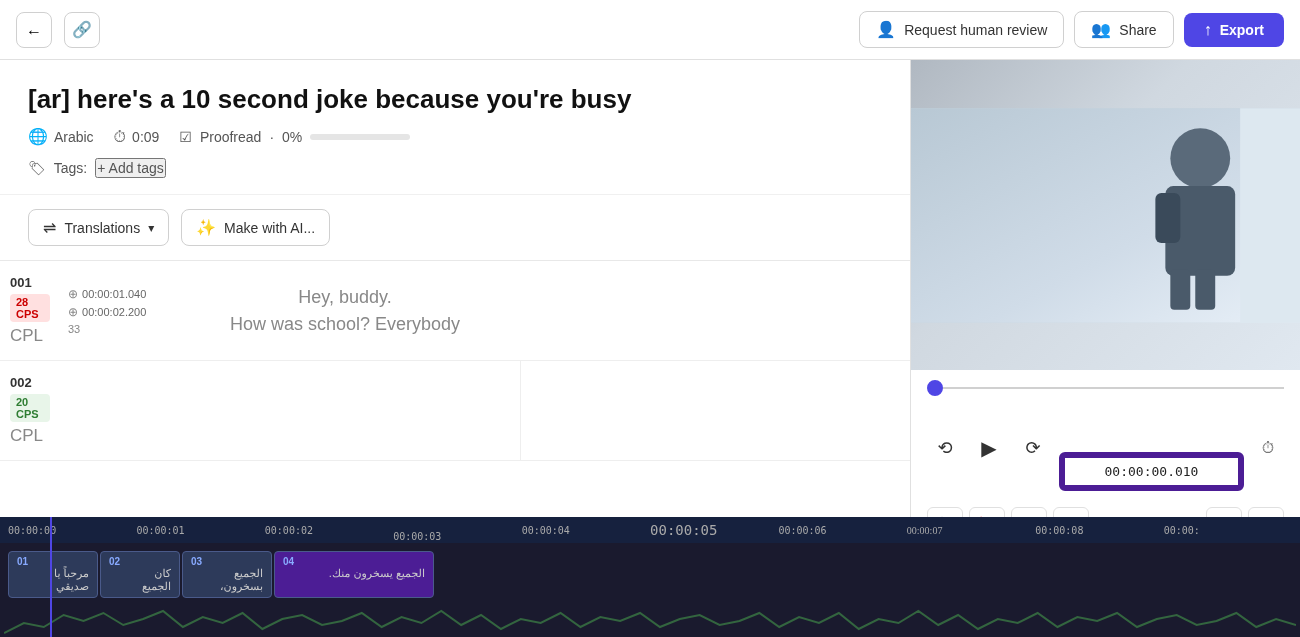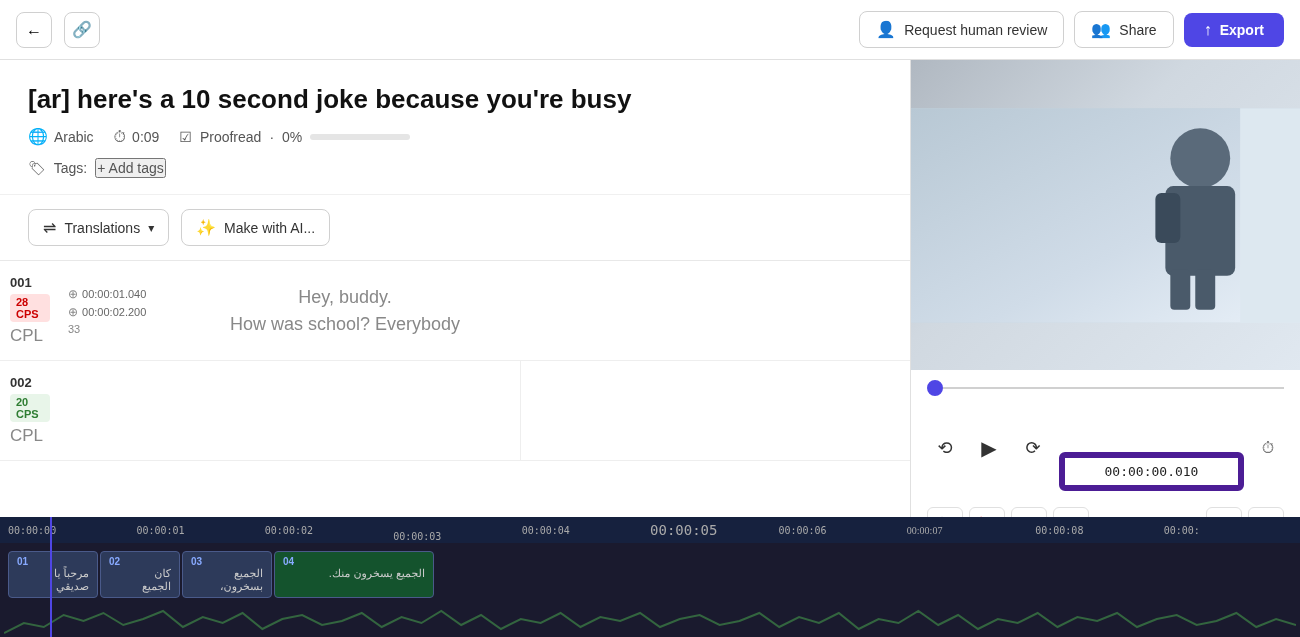--- a/index.html
+++ b/index.html
@@ -392,21 +392,21 @@
     <div style="background:#2d3a5a;border:1px solid #4a5a8a;border-radius:4px;padding:4px 8px;min-width:80px;cursor:pointer;">
       <div style="font-size:10px;color:#8af;font-weight:600;">02</div>
       <div style="font-size:11px;color:#ccc;direction:rtl;">كان<br>الجميع</div>
     </div>
 
     <div style="background:#2d3a5a;border:1px solid #4a5a8a;border-radius:4px;padding:4px 8px;min-width:90px;cursor:pointer;">
       <div style="font-size:10px;color:#8af;font-weight:600;">03</div>
       <div style="font-size:11px;color:#ccc;direction:rtl;">الجميع<br>بسخرون،</div>
     </div>
 
-    <div style="background:#14532d;border:1px solid #4a5a8a;border-radius:4px;padding:4px 8px;min-width:160px;cursor:pointer;">
+    <div style="background:#4c1d95;border:1px solid #4a5a8a;border-radius:4px;padding:4px 8px;min-width:160px;cursor:pointer;">
       <div style="font-size:10px;color:#8af;font-weight:600;">04</div>
       <div style="font-size:11px;color:#ccc;direction:rtl;">الجميع يسخرون منك.</div>
     </div>
 
   </div>
 
   <div style="position:absolute;bottom:0;left:0;right:0;height:32px;display:flex;align-items:flex-end;padding:0 4px;opacity:0.5;">
     <svg width="100%" height="32" viewBox="0 0 1300 32" preserveAspectRatio="none">
       <polyline points="0,28 20,18 40,22 60,10 80,16 100,8 120,20 140,14 160,6 180,22 200,12 220,18 240,8 260,24 280,14 300,10 320,20 340,16 360,8 380,22 400,12 420,18 440,6 460,20 480,10 500,24 520,14 540,18 560,8 580,22 600,12 620,16 640,8 660,22 680,14 700,10 720,20 740,16 760,8 780,22 800,12 820,18 840,8 860,24 880,14 900,18 920,6 940,20 960,10 980,24 1000,14 1020,18 1040,8 1060,22 1080,12 1100,16 1120,8 1140,22 1160,14 1180,10 1200,20 1220,16 1240,8 1260,22 1280,14 1300,20" fill="none" stroke="#4caf50" stroke-width="2"></polyline>
     </svg>

